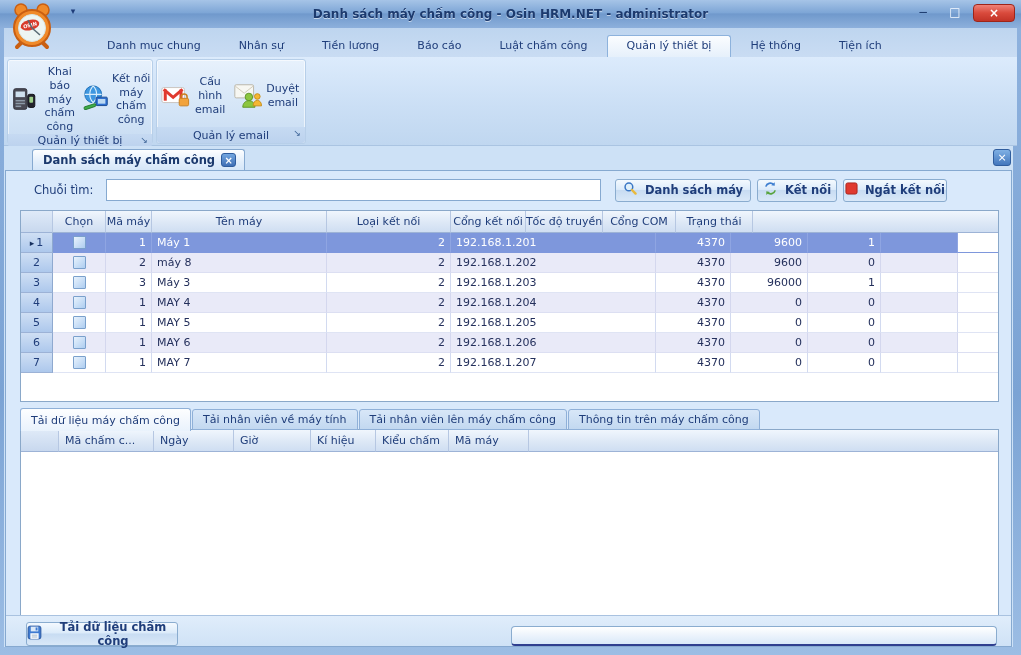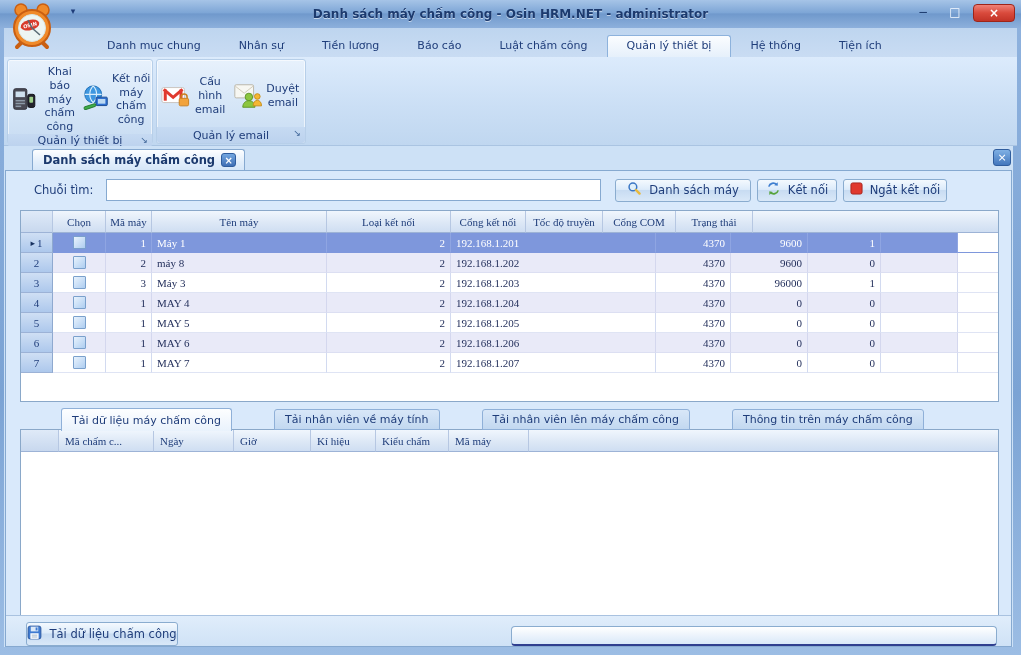--- a/index.html
+++ b/index.html
@@ -80,31 +80,31 @@
 
   
   .search-row { position:absolute; top:6px; left:0; right:0; height:26px; display:flex;
     align-items:center; padding-left:8px;margin-left:20px; }
   .search-label { width:72px; color:#1f3d7a; font-size:11.5px; }
   .search-input { width:495px; height:22px; border:1px solid #86a9d0; background:#fff;
     padding:0 4px; font-size:11px; font-family:inherit; }
   .tb-btn { height:23px; display:inline-flex; align-items:center; justify-content:center; gap:7px;
     border:1px solid #8aaccf; border-radius:3px; cursor:pointer; color:#1f3d7a;
     font-size:11.5px; font-family:inherit;
-    background: linear-gradient(180deg,#f4f9fe 0%,#dcebfa 45%,#c8dcf2 50%,#d9e8f8 100%); }
+    background: linear-gradient(180deg,#f4f9fe 0%,#dcebfa 45%,#c8dcf2 50%,#d9e8f8 100%); font-weight: bold; }
   .btn1 { width:136px; margin-left:14px; }
   .btn2 { width:80px; margin-left:6px; }
   .btn3 { width:104px; margin-left:6px; }
 
   
   .grid { position:absolute; left:14px; right:12px; background:#fff;
     border:1px solid #8aa8c9; overflow:hidden; }
   #main-grid { top:39px; height:192px; }
   #bottom-grid { top:258px; height:187px; }
-  .g-head, .g-row { display:flex;font-family:Liberation Serif, serif; }
+  .g-head, .g-row { display:flex; }
   .g-head { height:22px; }
   .g-row { height:20px; }
   .h-cell { display:flex; align-items:center; justify-content:center; color:#1f3d7a;
     background: linear-gradient(180deg,#f0f6fd 0%,#dde8f6 55%,#cfdef2 100%);
     border-right:1px solid #b6c7e2; border-bottom:1px solid #9db3d6; overflow:hidden;
     white-space:nowrap; cursor:pointer; }
   .h-cell.left { justify-content:flex-start; padding-left:6px; }
   .h-corner { background: linear-gradient(180deg,#dfeaf8 0%,#c8d8ee 100%); }
   .rowhdr { display:flex; align-items:center; justify-content:center; gap:2px; color:#1f3d7a;
     background: linear-gradient(180deg,#cfdff4 0%,#adc8ec 100%);
@@ -121,21 +121,21 @@
   .h-cell.filler { background: linear-gradient(180deg,#f0f6fd 0%,#dde8f6 55%,#cfdef2 100%) !important; }
   .cb { width:13px; height:13px; border:1px solid #7aa0cc; border-radius:1px;
     background: linear-gradient(135deg,#e9f3fd 0%,#aecdf0 100%); cursor:pointer; }
 
   
   .btabs { position:absolute; top:236px; left:14px; right:12px; height:23px; display:flex;
     align-items:flex-end; z-index:2; }
   .btab { height:21px; display:flex; align-items:center; padding:8px 10px; margin-right:1px;
     color:#1f3d7a; cursor:pointer; white-space:nowrap;
     background: linear-gradient(180deg,#d8e7f8 0%,#c2d8f0 100%);
-    border:1px solid #8fb0d8; border-radius:3px 3px 0 0;margin-left:41px; }
+    border:1px solid #8fb0d8; border-radius:3px 3px 0 0; }
   .btab.active { height:23px; margin-bottom:-1px; font-weight:normal;
     background: linear-gradient(180deg,#fdfeff 0%,#e9f2fc 100%); border-bottom:none; z-index:3; }
 
   
   .footer { position:absolute; left:0; right:0; bottom:0; height:31px;
     border-top:1px solid #a9c2e0; background: linear-gradient(180deg,#e0edfb 0%,#cfe2f6 100%);
     display:flex; align-items:flex-end; }
   .dl-btn { width:152px; height:24px; margin-left:20px; }
   .progress { position:absolute; left:505px; right:14px; height:20px; border-radius:4px;
     border:1px solid #8aaccf; border-bottom:2px solid #2f3f8f;

